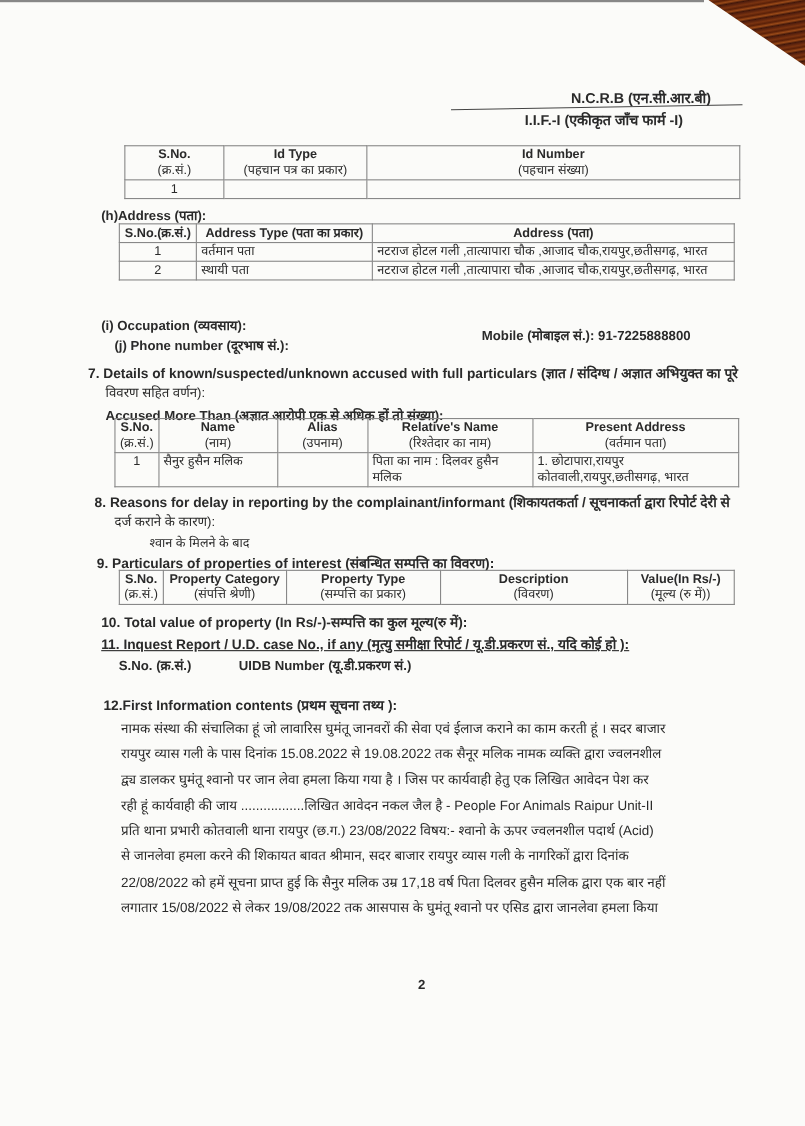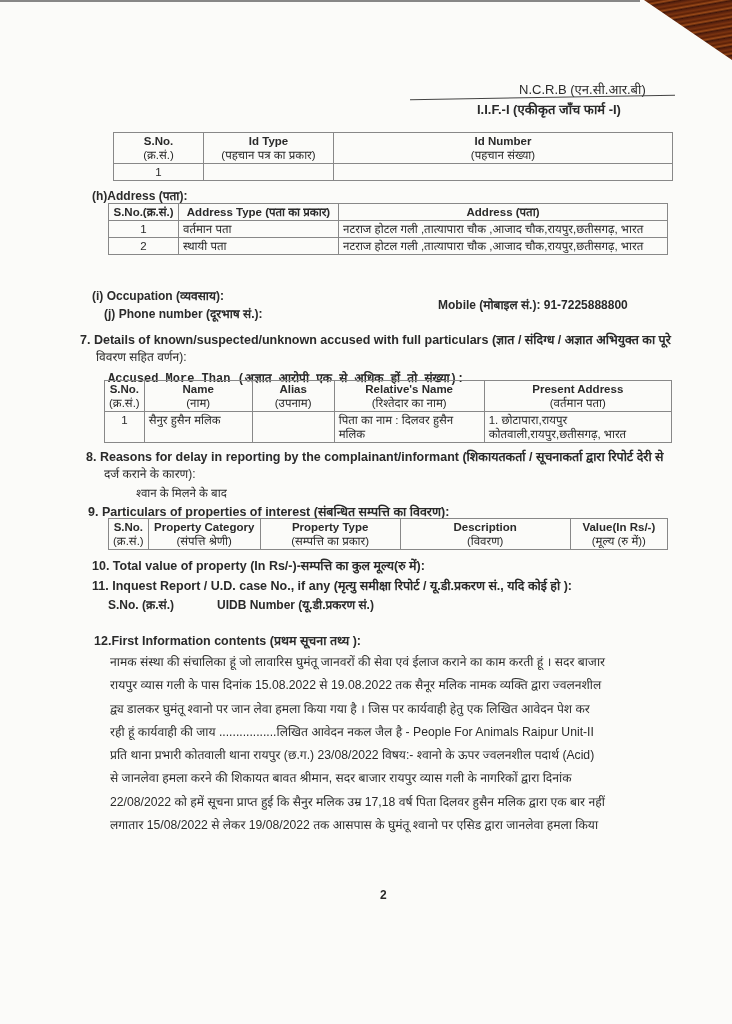--- a/index.html
+++ b/index.html
@@ -8,21 +8,21 @@
 
   .wood-corner {
     position: absolute; right: 0; top: 0; width: 100px; height: 60px;
     background: repeating-linear-gradient(170deg, #4a1a0c 0px, #7a3310 3px, #5a2008 5px, #9a4a18 7px, #3c1408 9px);
     clip-path: polygon(12% 0, 100% 0, 100% 100%);
   }
   .top-edge { position: absolute; left: 0; top: 0; width: 640px; height: 2px; background: #3a3a3a; opacity: .6; }
 
   .abs { position: absolute; white-space: nowrap; }
 
-  .hdr-ncrb { left: 487px; top: 80px; font-weight: normal; font-size: 13px; padding-left: 32px; }
+  .hdr-ncrb { left: 487px; top: 80px; font-weight: bold; font-size: 13px; padding-left: 32px; }
   .hdr-line { position: absolute; left: 410px; top: 97px; width: 265px; height: 1px; background: #444; transform: rotate(-1deg); }
   .hdr-iif { left: 477px; top: 100px; font-weight: bold; font-size: 13px; }
 
   table.grid { position: absolute; border-collapse: collapse; font-size: 11.5px; }
   table.grid td, table.grid th { border: 1px solid #888; padding: 1px 4px; vertical-align: top; font-weight: normal; line-height: 14px; }
   table.grid th { text-align: center; font-weight: bold; }
   table.grid th .sub { font-weight: normal; display: block; }
   .center { text-align: center; }
 
   .id-table { left: 113px; top: 132px; width: 560px; }
@@ -32,34 +32,34 @@
   .lbl-h { left: 92px; top: 187px; font-weight: bold; }
   .addr-table { left: 108px; top: 203px; width: 560px; }
   .addr-table th { text-align: left; }
 
   .lbl-i { left: 92px; top: 287px; font-weight: bold; }
   .lbl-j { left: 104px; top: 305px; font-weight: bold; }
   .mobile { left: 438px; top: 296px; font-weight: bold; }
 
   .sec7 { left: 80px; top: 331px; font-weight: bold; font-size: 12.5px; }
   .sec7b { left: 96px; top: 348px; }
-  .accused-lbl { left: 108px; top: 369px; font-weight: bold; font-family: Liberation Mono, monospace; }
+  .accused-lbl { left: 96px; top: 369px; font-weight: bold; }
   .accused-table { left: 104px; top: 380px; width: 568px; }
   .accused-table td, .accused-table th { border-top: none; }
   .accused-table tr.head th { border-bottom: 1px solid #888; }
 
   .sec8 { left: 86px; top: 448px; font-weight: bold; font-size: 12.5px; }
   .sec8b { left: 104px; top: 465px; }
   .sec8c { left: 104px; top: 485px; font-size: 11.5px; margin-left: 32px; }
 
   .sec9 { left: 88px; top: 503px; font-weight: bold; font-size: 12.5px; }
   .prop-table { left: 108px; top: 518px; width: 560px; }
 
   .sec10 { left: 92px; top: 557px; font-weight: bold; font-size: 12.5px; }
-  .sec11 { left: 92px; top: 577px; font-weight: bold; font-size: 12.5px; }
+  .sec11 { left: 92px; top: 577px; font-weight: bold; font-size: 12.5px; text-decoration: underline; }
   .sec11a { left: 108px; top: 596px; font-weight: bold; }
   .sec11b { left: 217px; top: 596px; font-weight: bold; }
 
   .sec12 { left: 94px; top: 632px; font-weight: bold; font-size: 12.5px; }
   .fir-body { position: absolute; left: 110px; top: 651px; width: 580px; }
   .fir-line { display: block; height: 23.3px; line-height: 23px; white-space: nowrap; font-size: 12.2px; }
 
   .page-no { left: 380px; top: 888px; font-weight: bold; font-size: 12px; }
 </style>
 </head>

